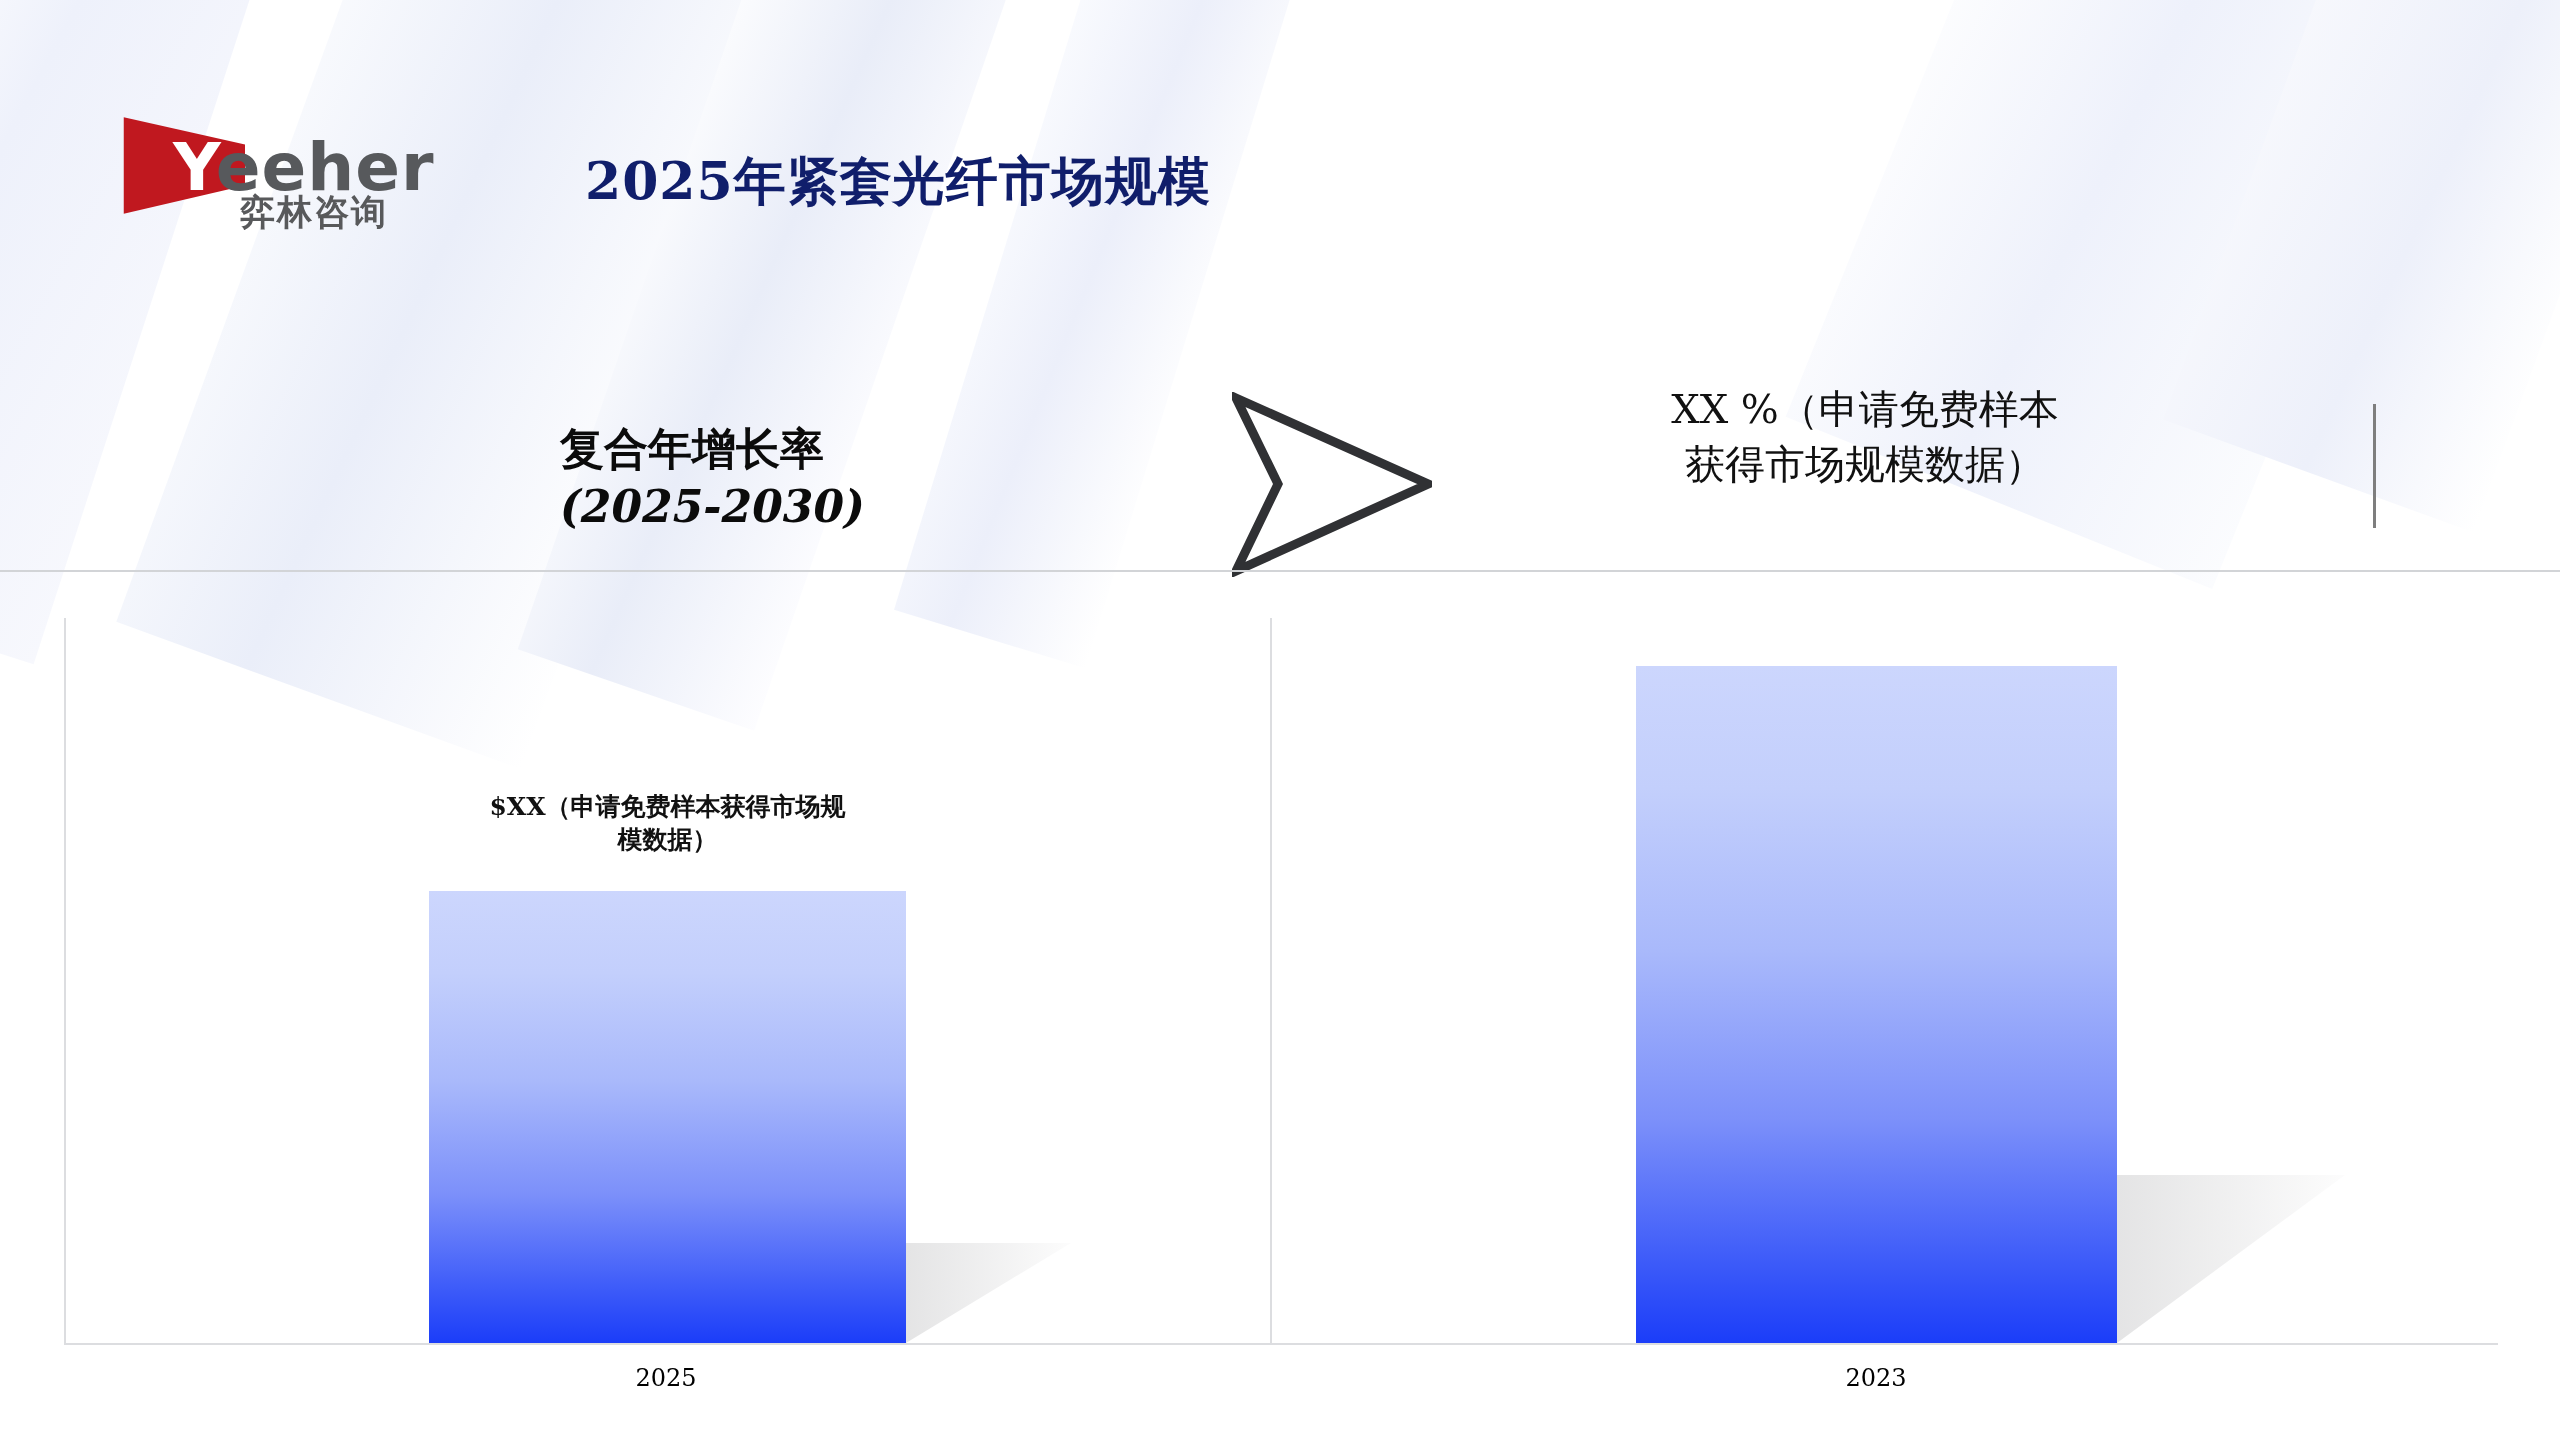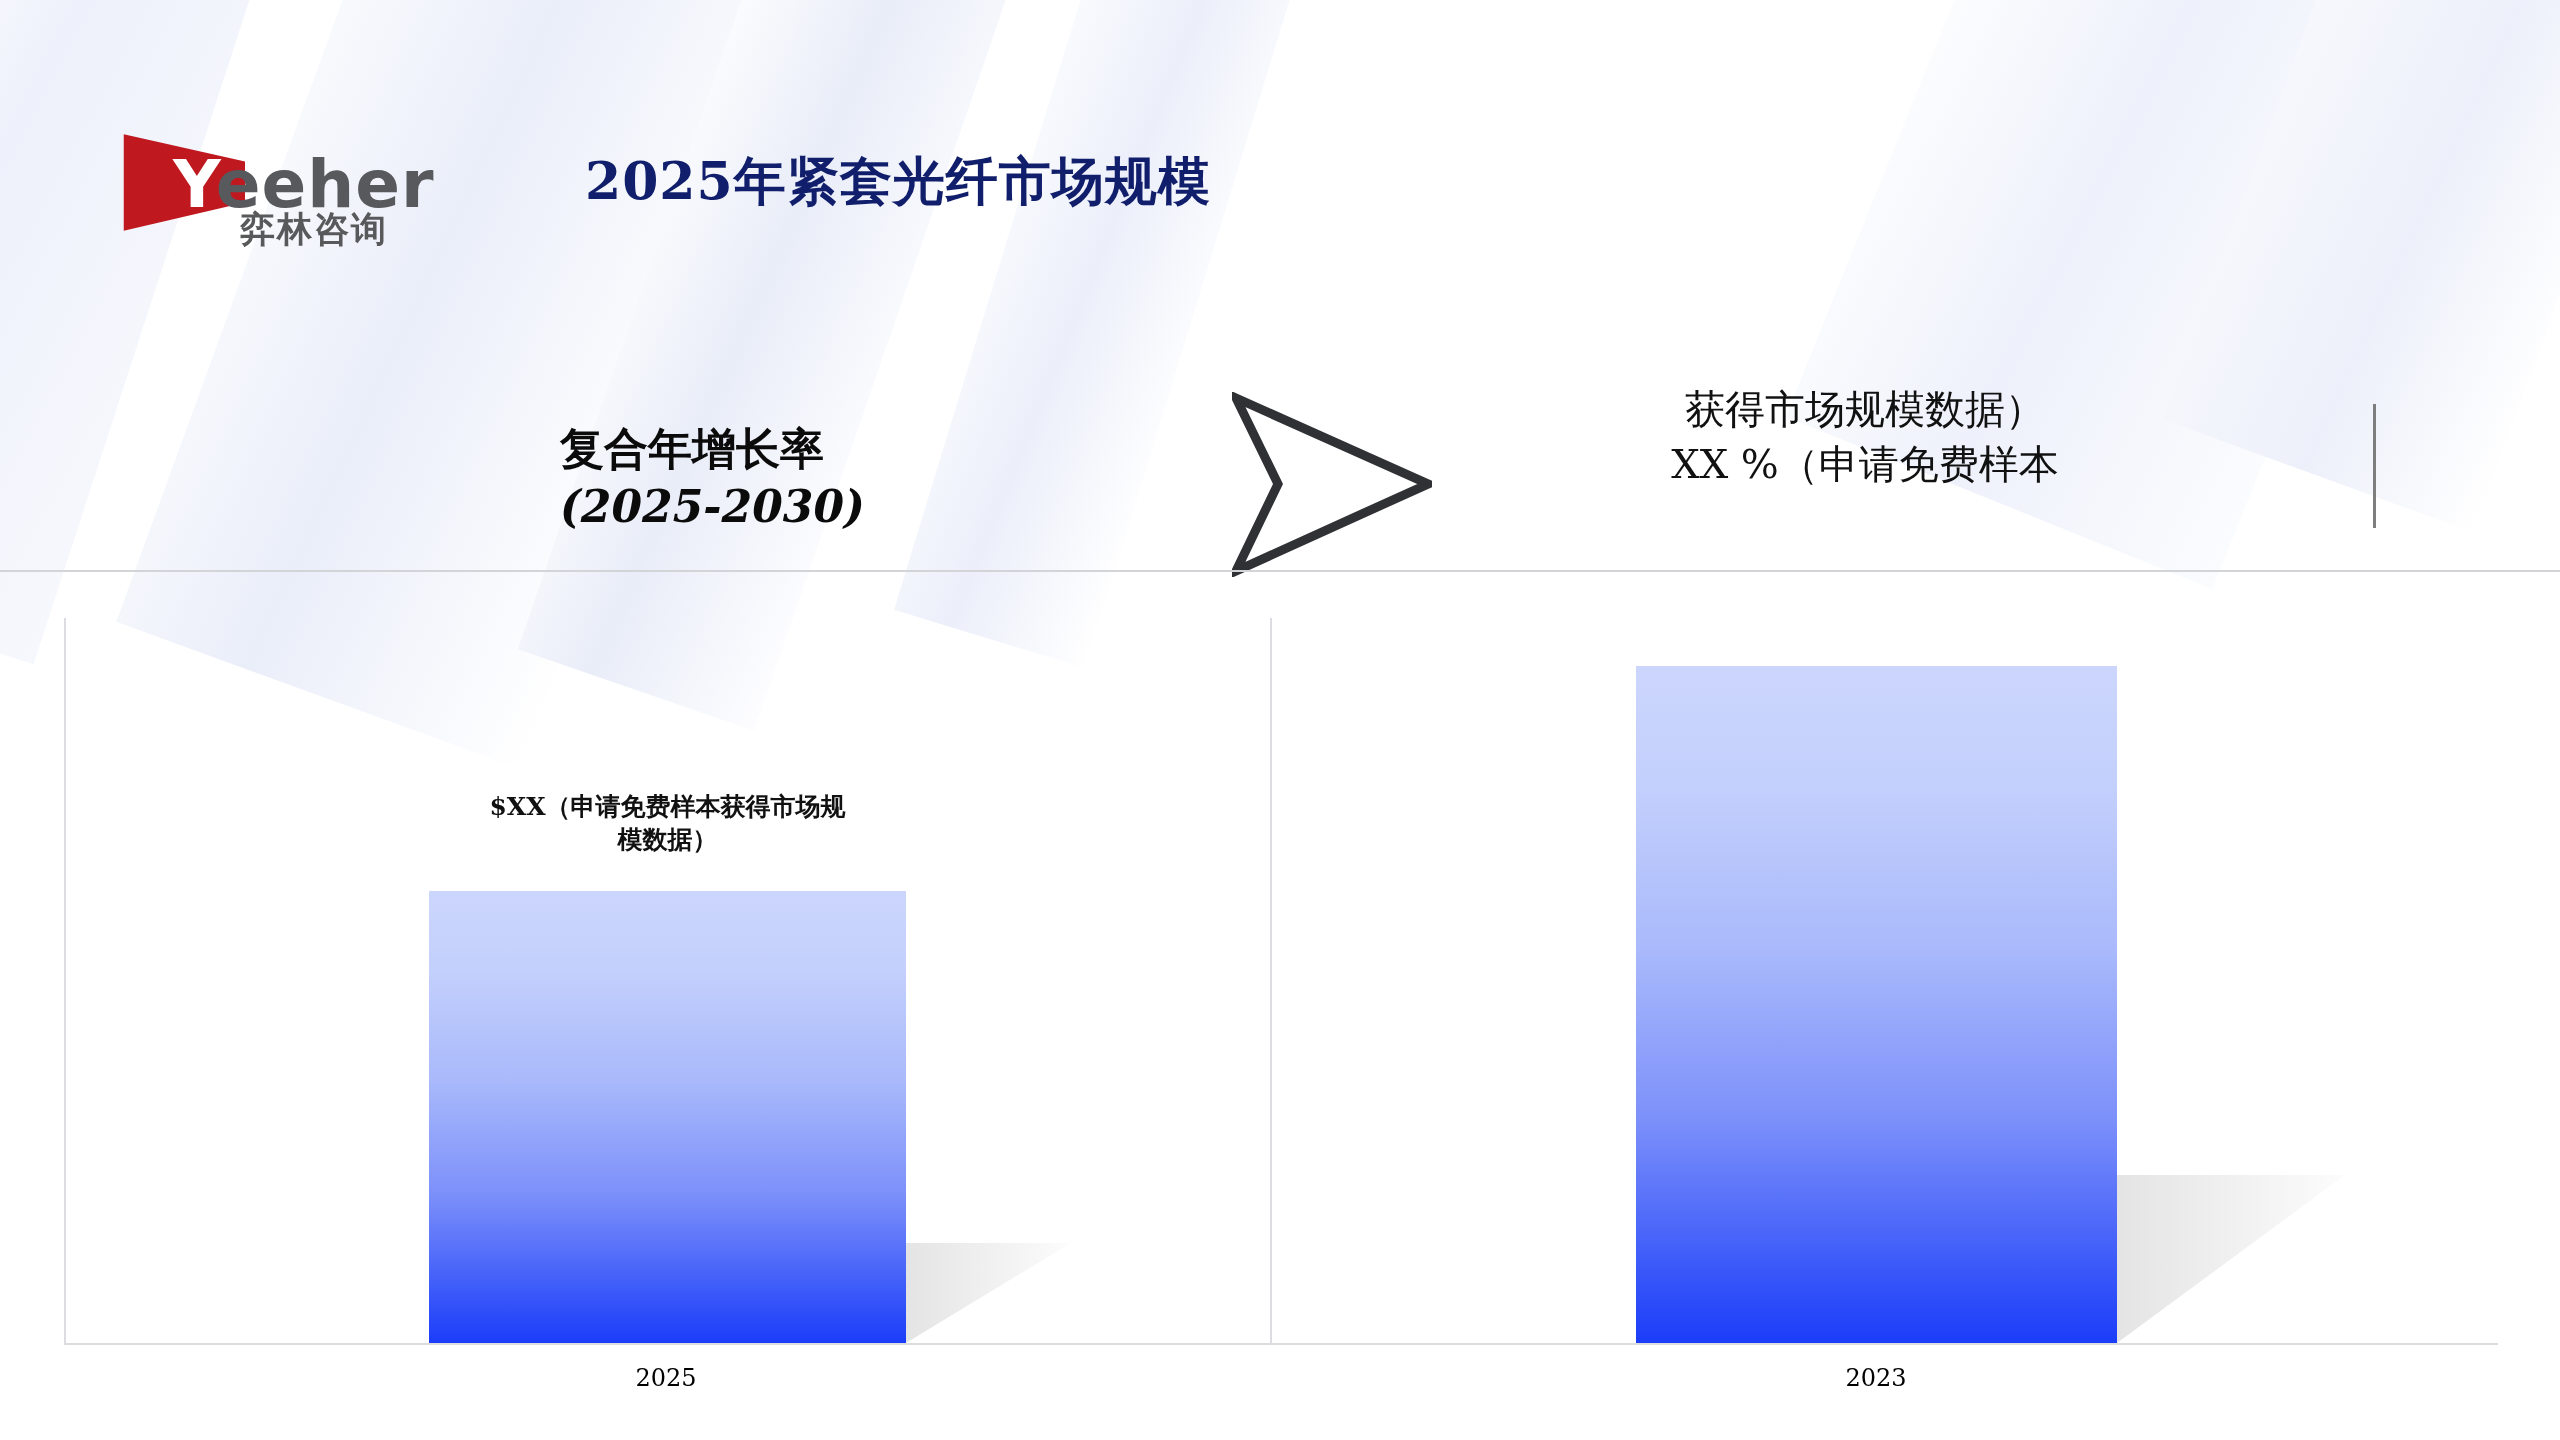--- a/index.html
+++ b/index.html
@@ -66,21 +66,21 @@
     left: 2290px; top: -300px;
     width: 330px; height: 800px;
     transform: rotate(20deg);
     background: linear-gradient(95deg, #f8f9fd 0%, #edf0fa 55%, #ffffff 100%);
   }
 
   
   #logo {
     position: absolute;
     left: 120px;
-    top: 129px;
+    top: 112px;
     width: 330px;
     height: 115px;
   }
   #logo-mark {
     position: absolute;
     left: 0; top: 0;
     width: 125px; height: 105px;
     background: #c0181f;
     clip-path: polygon(3% 5%, 100% 31%, 100% 70%, 3% 97%);
     border-radius: 6px;
@@ -299,22 +299,22 @@
     <div class="l2">(2025-2030)</div>
   </div>
 
   <div id="arrow">
     <svg width="200" height="185" viewBox="0 0 200 185" fill="none" xmlns="http://www.w3.org/2000/svg">
       <path d="M4 6 L196 92 L4 179 L46 92 Z" stroke="#303134" stroke-width="9" stroke-linejoin="miter" fill="none"></path>
     </svg>
   </div>
 
   <div id="callout">
+    <div>XX %（申请免费样本</div>
     <div>获得市场规模数据）</div>
-    <div>XX %（申请免费样本</div>
   </div>
   <div id="callout-divider"></div>
 
   <div id="hline-top"></div>
   <div id="plot-border-left"></div>
   <div id="plot-divider-mid"></div>
   <div id="plot-border-bottom"></div>
 
   <div class="bar-shadow" id="shadow-2025"></div>
   <div class="bar-shadow" id="shadow-2030"></div>

